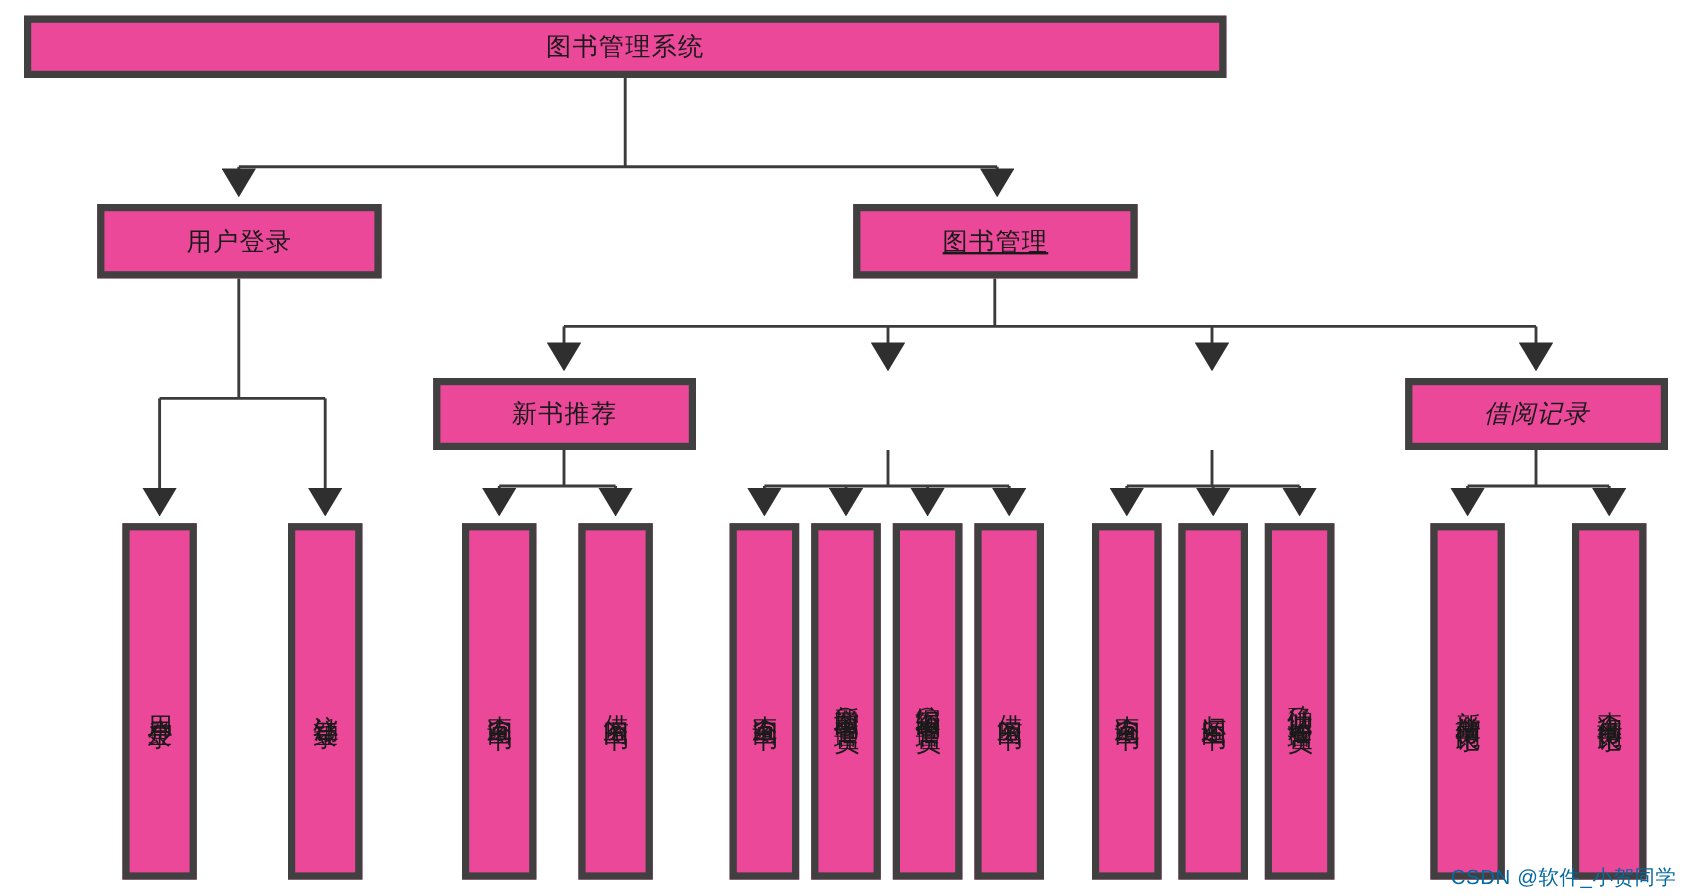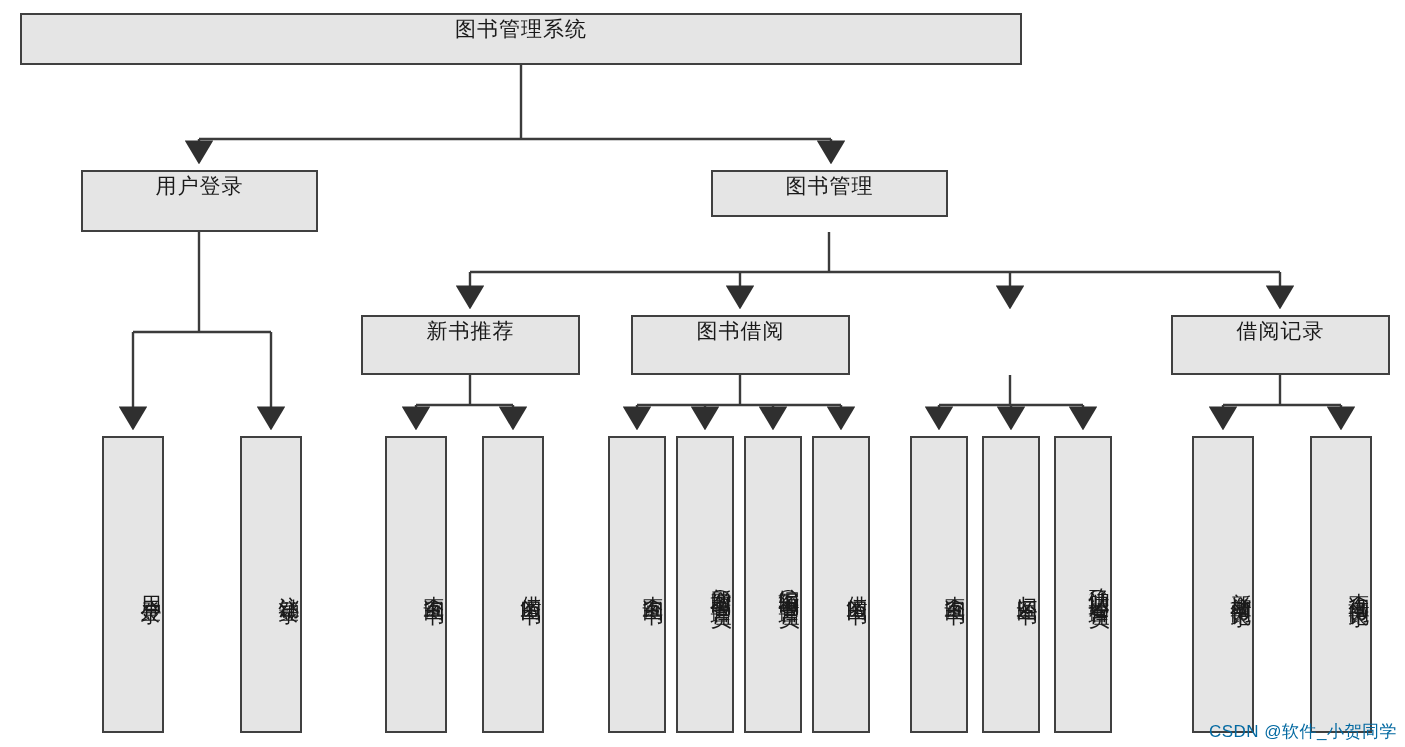--- a/index.html
+++ b/index.html
@@ -21,23 +21,24 @@
     position: absolute;
     left: 0;
     top: 0;
     width: 1405px;
     height: 747px;
     pointer-events: none;
   }
   .node {
     position: absolute;
     box-sizing: border-box;
-    border: 2px solid #404040;
-    background: #e5e5e5;
+    border: 6px solid #404040;
+    background: #ec4899;
     display: flex;
+    align-items: center;
     justify-content: center;
     color: #1a1a1a;
   }
   .node.h {
     font-size: 21px;
     letter-spacing: 1px;
   }
   .node.v {
     writing-mode: vertical-rl;
     text-orientation: upright;
@@ -117,31 +118,28 @@
     </g>
   </svg>
 
   <div class="node h" style="left:20px; top:13px; width:1002px; height:52px;">
     <span class="label">图书管理系统</span>
   </div>
 
   <div class="node h" style="left:81px; top:170px; width:237px; height:62px;">
     <span class="label">用户登录</span>
   </div>
-  <div class="node h" style="left:711px; top:170px; width:237px; height:47px;">
+  <div class="node h" style="left:711px; top:170px; width:237px; height:62px;text-decoration:underline;">
     <span class="label">图书管理</span>
   </div>
 
   <div class="node h" style="left:361px; top:315px; width:219px; height:60px;font-family:Liberation Mono, monospace;">
     <span class="label">新书推荐</span>
   </div>
-  <div class="node h" style="left:631px; top:315px; width:219px; height:60px;">
-    <span class="label">图书借阅</span>
-  </div>
-  <div class="node h" style="left:1171px; top:315px; width:219px; height:60px;">
+  <div class="node h" style="left:1171px; top:315px; width:219px; height:60px;font-style:italic;">
     <span class="label">借阅记录</span>
   </div>
 
   <div class="node v" style="left:102px; top:436px; width:62px; height:297px;">
     <span class="label">用户登录</span>
   </div>
   <div class="node v" style="left:240px; top:436px; width:62px; height:297px;">
     <span class="label">注销登录</span>
   </div>
 

